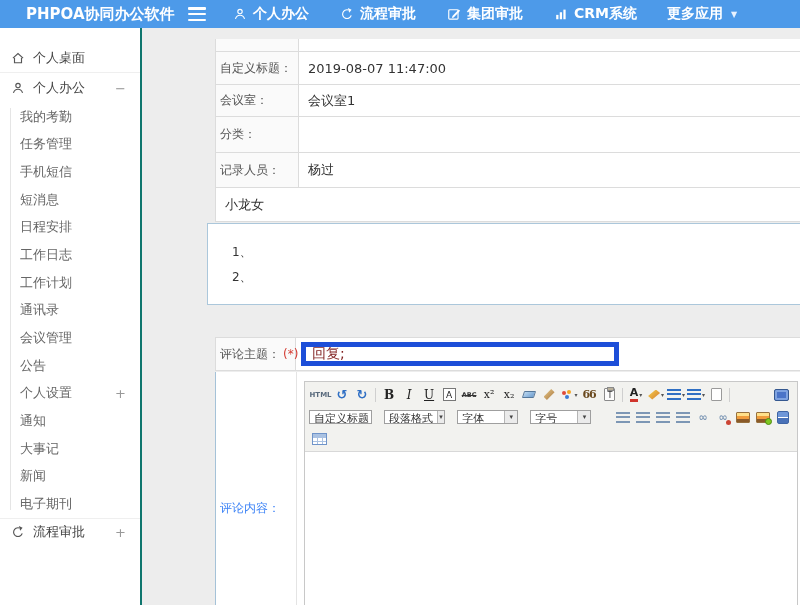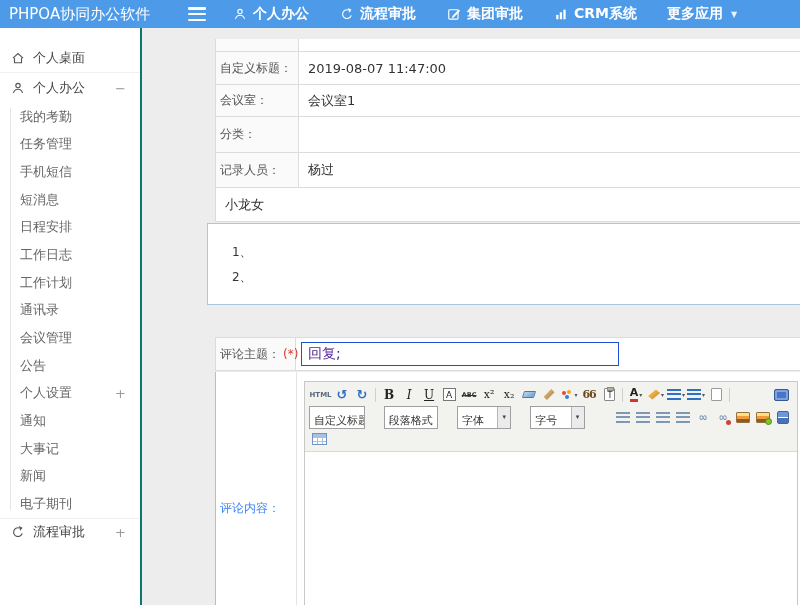--- a/index.html
+++ b/index.html
@@ -3,21 +3,21 @@
 <meta charset="utf-8">
 <style>
   *{box-sizing:border-box;margin:0;padding:0}
   html,body{width:800px;height:605px;overflow:hidden;background:#ededed;
     font-family:"DejaVu Sans","Liberation Sans",sans-serif}
   #app{position:relative;width:800px;height:605px}
 
   
   .topbar{position:absolute;left:0;top:0;width:800px;height:28px;background:#4d9ae9;
     display:flex;align-items:center;color:#fff}
-  .app-title{width:188px;padding-left:9px;font-size:15px;font-weight:normal;white-space:nowrap}
+  .app-title{width:188px;padding-left:26px;font-size:15px;font-weight:bold;white-space:nowrap}
   .hamburger{width:18px;height:14px;display:flex;flex-direction:column;justify-content:space-between;cursor:pointer;margin-right:26px}
   .hamburger span{display:block;height:2.5px;background:#fff;border-radius:1px}
   .topnav{display:flex;align-items:center;gap:30px}
   .nav-item{display:flex;align-items:center;gap:6px;font-size:14px;font-weight:bold;cursor:pointer;white-space:nowrap}
   .nav-ico{display:inline-flex;width:15px;height:15px;align-items:center;justify-content:center;color:#fff}
   .nav-caret{font-size:8px;margin-left:2px;color:#e8f2ff}
 
   
   .sidebar{position:absolute;left:0;top:28px;width:142px;height:577px;background:#fff;
     border-right:2px solid #0f766e;padding-top:16px;overflow:hidden}
@@ -45,21 +45,21 @@
   .notes-box{position:absolute;left:65px;top:195px;width:600px;height:82px;background:#fff;
     border:1px solid #abc7db;padding:16px 0 0 24px}
   .note-line{font-size:12px;color:#333;height:25px;display:flex;align-items:center}
 
   .subject-row{position:absolute;left:73px;top:309px;width:600px;height:34px;display:flex;
     border:1px solid #dcdcdc;border-right:none;background:#fff}
   .subject-label{width:80px;background:#fafafa;border-right:1px solid #dcdcdc;display:flex;
     align-items:center;padding-left:4px;font-size:12px;color:#555;white-space:nowrap}
   .subject-label .req{color:#d43c33;margin-left:3px}
   .subject-value{flex:1;display:flex;align-items:center;padding-left:5px}
-  .subject-value input{width:318px;height:24px;border:1px solid #1d4ed8;font-size:14px;color:#4c1d95;
+  .subject-value input{width:318px;height:24px;border:5px solid #1d4ed8;font-size:14px;color:#7f1d1d;
     padding:0 6px;font-family:inherit;background:#fff}
 
   .content-box{position:absolute;left:73px;top:344px;width:600px;height:240px;background:#fff;
     border-left:1px solid #a5c2d8}
   .content-box::before{content:"";position:absolute;left:80px;top:0;bottom:0;width:1px;background:#e4e4e4}
   .content-label{position:absolute;left:4px;top:128px;font-size:12px;color:#3b82f6;white-space:nowrap}
 
   .editor{position:absolute;left:88px;top:9px;width:494px;height:230px;border:1px solid #c8c8c8;background:#fff}
   .toolbar{background:#f2f2ef;border-bottom:1px solid #d8d8d8;padding:2px 4px}
   .tb-row{display:flex;align-items:center;height:21px}
@@ -111,22 +111,22 @@
     background:linear-gradient(to bottom,#ffe08a 0 30%,#f09c3c 30% 70%,#8a5a28 70% 100%)}
   .g-flash-image::after{content:"";position:absolute;right:-3px;bottom:-3px;width:5px;height:5px;
     border-radius:50%;background:#7ec820;border:1px solid #4e8a10}
   .g-media{width:12px;height:13px;border-radius:2px;border:1px solid #3f65a5;
     background:linear-gradient(to bottom,#6f97d8 0 45%,#fff 45% 55%,#4a72b8 55% 100%)}
   .g-table-grid{width:15px;height:12px;border:1px solid #6f94c9;background-color:#fff;
     background-image:linear-gradient(to bottom,#aac2e2 0 3px,rgba(0,0,0,0) 3px),
       repeating-linear-gradient(to right,rgba(0,0,0,0) 0 4px,#aac2e2 4px 5px),
       repeating-linear-gradient(to bottom,rgba(0,0,0,0) 0 3px,#aac2e2 3px 4px)}
 
-  .tb-select{height:23px;border:1px solid #9f9f9f;background:#fff;display:flex;align-items:flex-end;
-    font-size:11px;color:#333;margin-right:19px;cursor:pointer;overflow:hidden}
+  .tb-select{height:14px;border:1px solid #9f9f9f;background:#fff;display:flex;align-items:flex-start;
+    font-size:11px;color:#333;margin-right:12px;cursor:pointer;overflow:hidden}
   .tb-select .txt{padding:0 4px;flex:1;white-space:nowrap}
   .tb-select .arr{width:13px;height:100%;border-left:1px solid #b5b5b5;background:#ebebeb;
     display:flex;align-items:center;justify-content:center;font-size:7px;color:#444}
   .tb-select:nth-child(1){width:70px}
   .tb-select:nth-child(2){width:68px}
   .tb-select:nth-child(3){width:68px}
   .tb-select:nth-child(4){width:68px}
 
   .editor-body{background:#fff;height:160px;cursor:text}
 </style>

